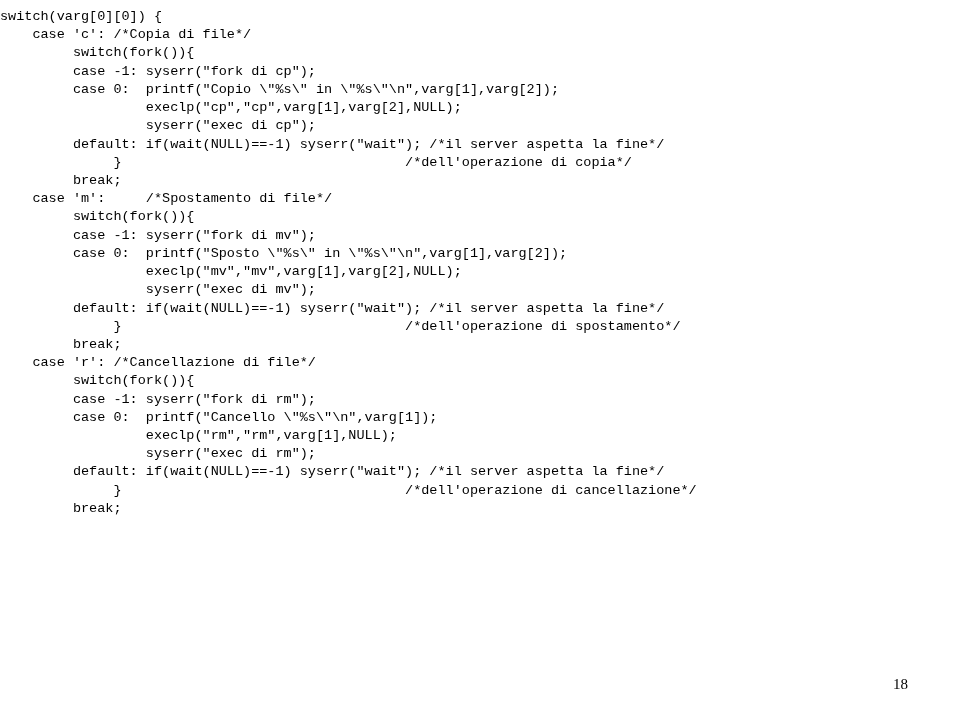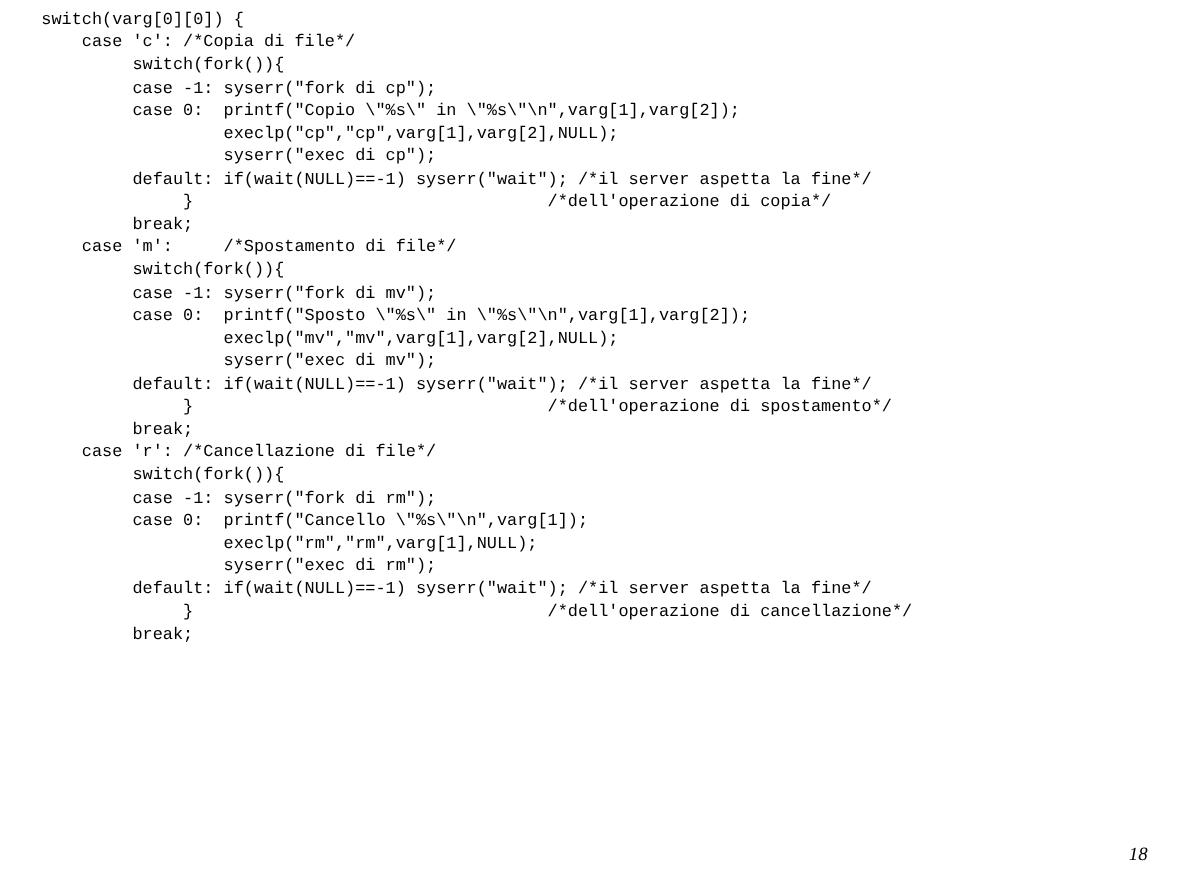--- a/index.html
+++ b/index.html
@@ -9,30 +9,28 @@
     font-family: "Courier New", Courier, monospace;
     font-size: 13.5px;
     line-height: 1.35;
     color: #000;
     width: 960px;
     height: 712px;
     position: relative;
   }
   .code-block {
     white-space: pre;
-    padding: 8px 0 0 16px;
-    margin-left: 17px;
+    padding: 8px 0 0 0;
   }
   .page-number {
     position: absolute;
     bottom: 18px;
-    right: 42px;
+    right: 52px;
     font-family: "Times New Roman", Times, serif;
     font-size: 15px;
-    font-style: italic;
   }
 </style>
 </head>
 <body>
 
 <div class="code-block">switch(varg[0][0]) {
     case 'c': /*Copia di file*/
          switch(fork()){
          case -1: syserr("fork di cp");
          case 0:  printf("Copio \"%s\" in \"%s\"\n",varg[1],varg[2]);

